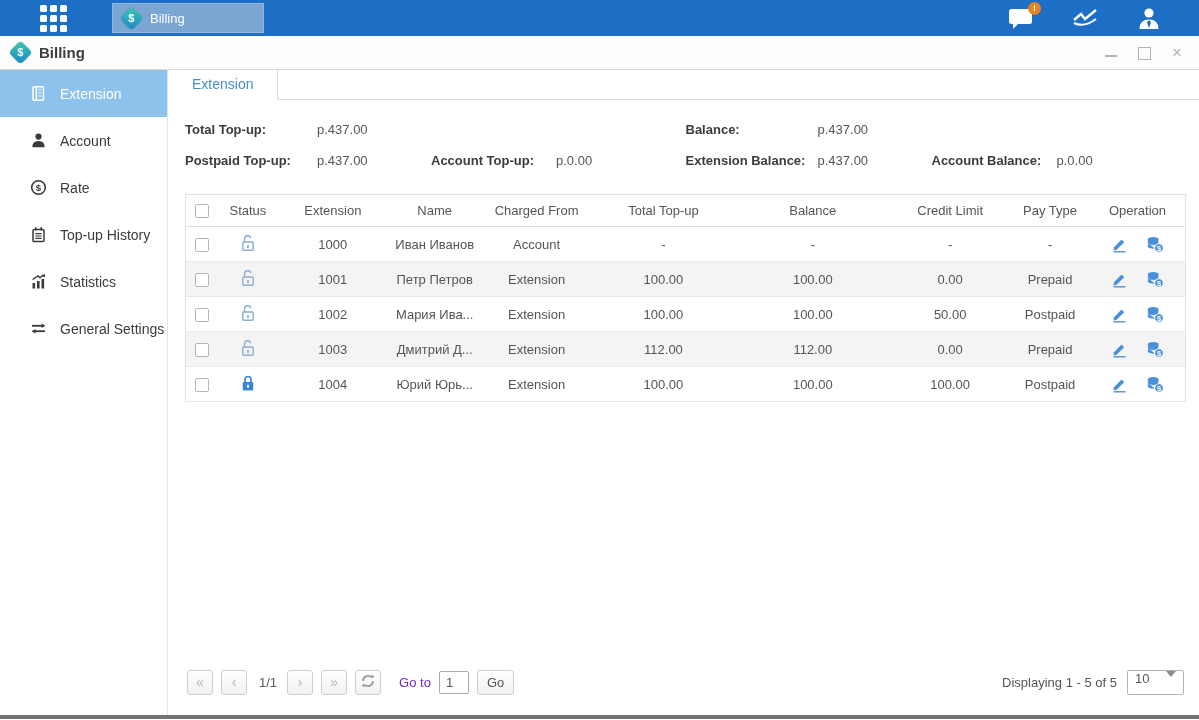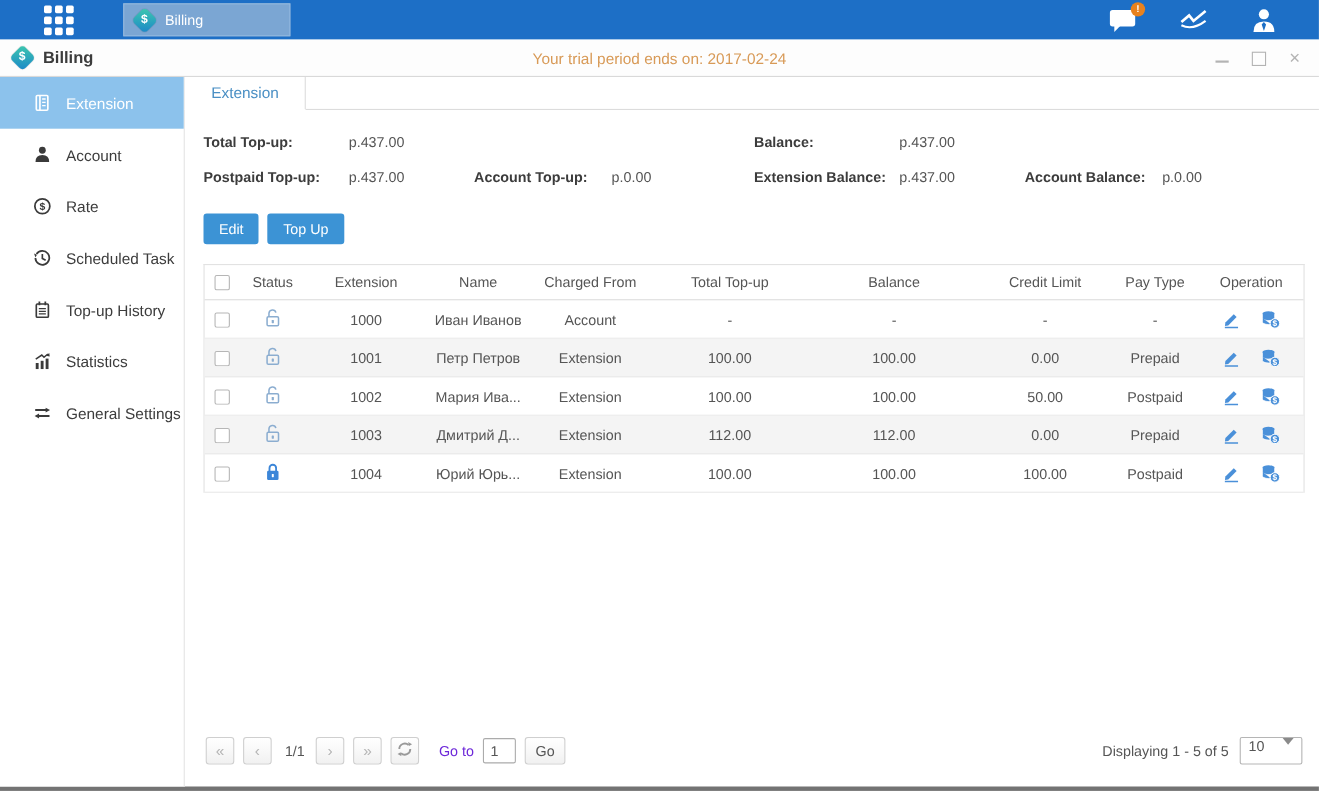--- a/index.html
+++ b/index.html
@@ -118,21 +118,20 @@
       <svg width="24" height="24" viewBox="0 0 24 24">
         <circle cx="12" cy="7" r="4.6" fill="#fff"></circle>
         <path d="M2.5 23 Q2.5 13.5 12 13.5 Q21.5 13.5 21.5 23 Z" fill="#fff"></path>
         <path d="M12 14 l2 2.2 -2 6 -2 -6 Z" fill="#1d6fc6"></path>
       </svg>
     </span>
   </div>
 </div>
 
 <div class="titlebar">
-  <div class="trial-msg">Your trial period ends on: 2017-02-24</div>
   <div class="title-left">
     <span class="diamond">
         <i>$</i>
       </span>
     <span class="window-title">Billing</span>
   </div>
   <div class="win-controls">
     <span class="wc wc-min"></span>
     <span class="wc wc-max"></span>
     <span class="wc wc-close">×</span>
@@ -156,28 +155,20 @@
         <path d="M2.3 15.2 Q2.3 9 8.5 9 Q14.7 9 14.7 15.2 Z" fill="#3a3a3a" class="fillpart"></path>
       </svg>
       <span>Account</span>
     </div>
     <div class="side-item">
       <svg width="17" height="17" viewBox="0 0 17 17" fill="none">
         <circle cx="8.5" cy="8.5" r="6.8" class="icon-dark" stroke-width="1.6"></circle>
         <text x="8.5" y="12" font-size="9.5" font-weight="bold" fill="#3a3a3a" class="fillpart" text-anchor="middle" font-family="Liberation Sans, sans-serif">$</text>
       </svg>
       <span>Rate</span>
-    </div>
-    <div class="side-item">
-      <svg width="17" height="17" viewBox="0 0 17 17" fill="none">
-        <path d="M3.2 5 A6.3 6.3 0 1 1 2.2 8.5" class="icon-dark" stroke-width="1.6"></path>
-        <path d="M1 4.5 L3.6 5.6 L2.2 8.2" fill="#3a3a3a" class="fillpart"></path>
-        <path d="M8.5 5 V9 L11.5 10.5" class="icon-dark" stroke-width="1.5"></path>
-      </svg>
-      <span>Scheduled Task</span>
     </div>
     <div class="side-item">
       <svg width="17" height="17" viewBox="0 0 17 17" fill="none">
         <rect x="3" y="3.4" width="11" height="12" rx="1" class="icon-dark" stroke-width="1.5"></rect>
         <path d="M5.8 1.2 V4.6 M11.2 1.2 V4.6" class="icon-dark" stroke-width="1.6"></path>
         <path d="M5.3 7.6 H11.7 M5.3 10 H11.7 M5.3 12.4 H11.7" class="icon-dark" stroke-width="1.2"></path>
       </svg>
       <span>Top-up History</span>
     </div>
     <div class="side-item">
@@ -228,24 +219,20 @@
           </div>
           <div class="sum-row">
             <span class="sum-label">Extension Balance:</span>
             <span class="sum-val">p.437.00</span>
             <span class="sum-label w2">Account Balance:</span>
             <span class="sum-val">p.0.00</span>
           </div>
         </div>
       </div>
 
-      <div class="btn-row">
-        <button class="btn">Edit</button>
-        <button class="btn">Top Up</button>
-      </div>
 
       <div class="table">
         <div class="trow thead">
           <div class="c-sel"><span class="cbx"></span></div>
           <div class="c-status">Status</div>
           <div class="c-ext">Extension</div>
           <div class="c-name">Name</div>
           <div class="c-from">Charged From</div>
           <div class="c-topup">Total Top-up</div>
           <div class="c-bal">Balance</div>

